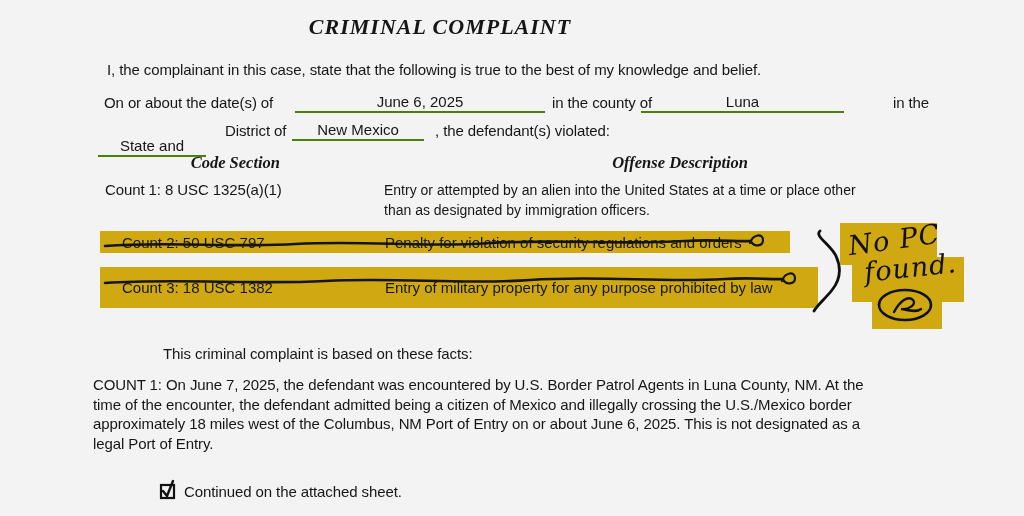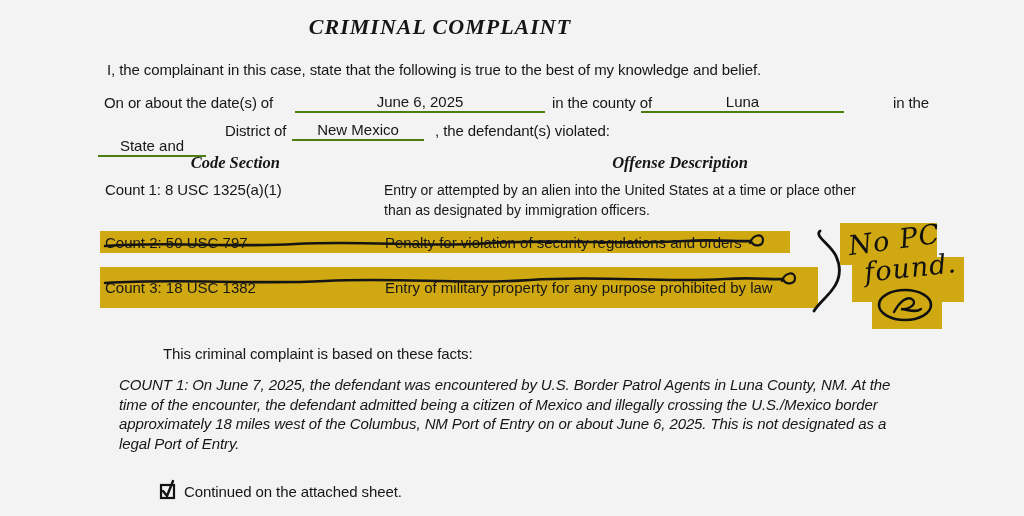--- a/index.html
+++ b/index.html
@@ -27,21 +27,21 @@
   }
   .col-header{
     font-family:"Liberation Serif", serif;
     font-style:italic;font-weight:bold;font-size:16.5px;
     text-align:right;
   }
   .hl-row{
     background:var(--hl);
     display:flex;align-items:center;
   }
-  .hl-row .code{padding-left:5px;font-size:15px;white-space:nowrap;}
+  .hl-row .code{padding-left:22px;font-size:15px;white-space:nowrap;}
   .hl-row .offense{position:absolute;left:285px;font-size:15px;white-space:nowrap;}
   .strike-svg{position:absolute;left:0;top:0;pointer-events:none;}
   .hand{
     font-family:"DejaVu Serif", serif;
     font-style:italic;
     font-size:27px;color:#101010;
     white-space:nowrap;
     letter-spacing:1px;
   }
   .note-block{background:var(--hl);}
@@ -105,21 +105,21 @@
 
   <div class="abs hand" style="left:848px;top:224px;transform:rotate(-8deg);">No PC</div>
   <div class="abs hand" style="left:864px;top:252px;transform:rotate(-6deg);">found.</div>
   <svg class="abs" style="left:876px;top:287px;" width="60" height="38" viewBox="0 0 60 38">
     <ellipse cx="29" cy="18" rx="26" ry="15" fill="none" stroke="#101010" stroke-width="2.6"></ellipse>
     <path d="M 18,25 C 24,14 32,8 37,13 C 41,17 33,23 25,22 C 33,23 40,26 45,22" fill="none" stroke="#101010" stroke-width="2.4" stroke-linecap="round"></path>
   </svg>
 
   <div class="abs body-text" style="left:163px;top:345px;">This criminal complaint is based on these facts:</div>
 
-  <div class="abs" style="left:119px;top:375px;width:815px;font-style:italic;">
+  <div class="abs" style="left:93px;top:375px;width:815px;">
     <div class="facts-line">COUNT 1:  On June 7, 2025, the defendant was encountered by U.S. Border Patrol Agents in Luna County, NM.  At the</div>
     <div class="facts-line">time of the encounter, the defendant admitted being a citizen of Mexico and illegally crossing the U.S./Mexico border</div>
     <div class="facts-line">approximately 18 miles west of the Columbus, NM Port of Entry on or about June 6, 2025.  This is not designated as a</div>
     <div class="facts-line">legal Port of Entry.</div>
   </div>
 
   <svg class="abs" style="left:158px;top:478px;" width="20" height="22" viewBox="0 0 20 22">
     <rect x="3" y="7" width="13" height="13" fill="none" stroke="#131313" stroke-width="2.2"></rect>
     <path d="M 5,13 L 9,18 L 15,3" fill="none" stroke="#131313" stroke-width="2.4" stroke-linecap="round" stroke-linejoin="round"></path>
   </svg>

